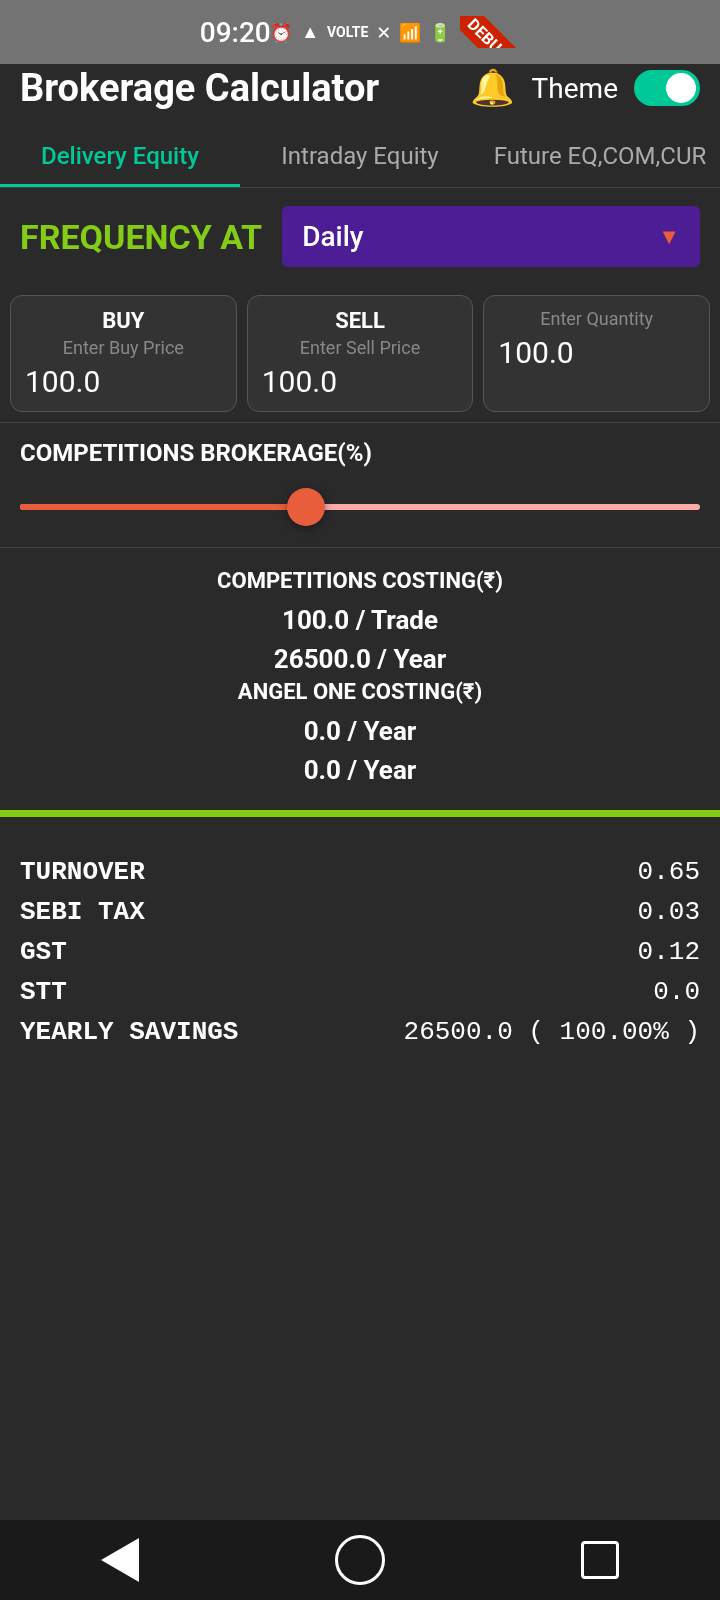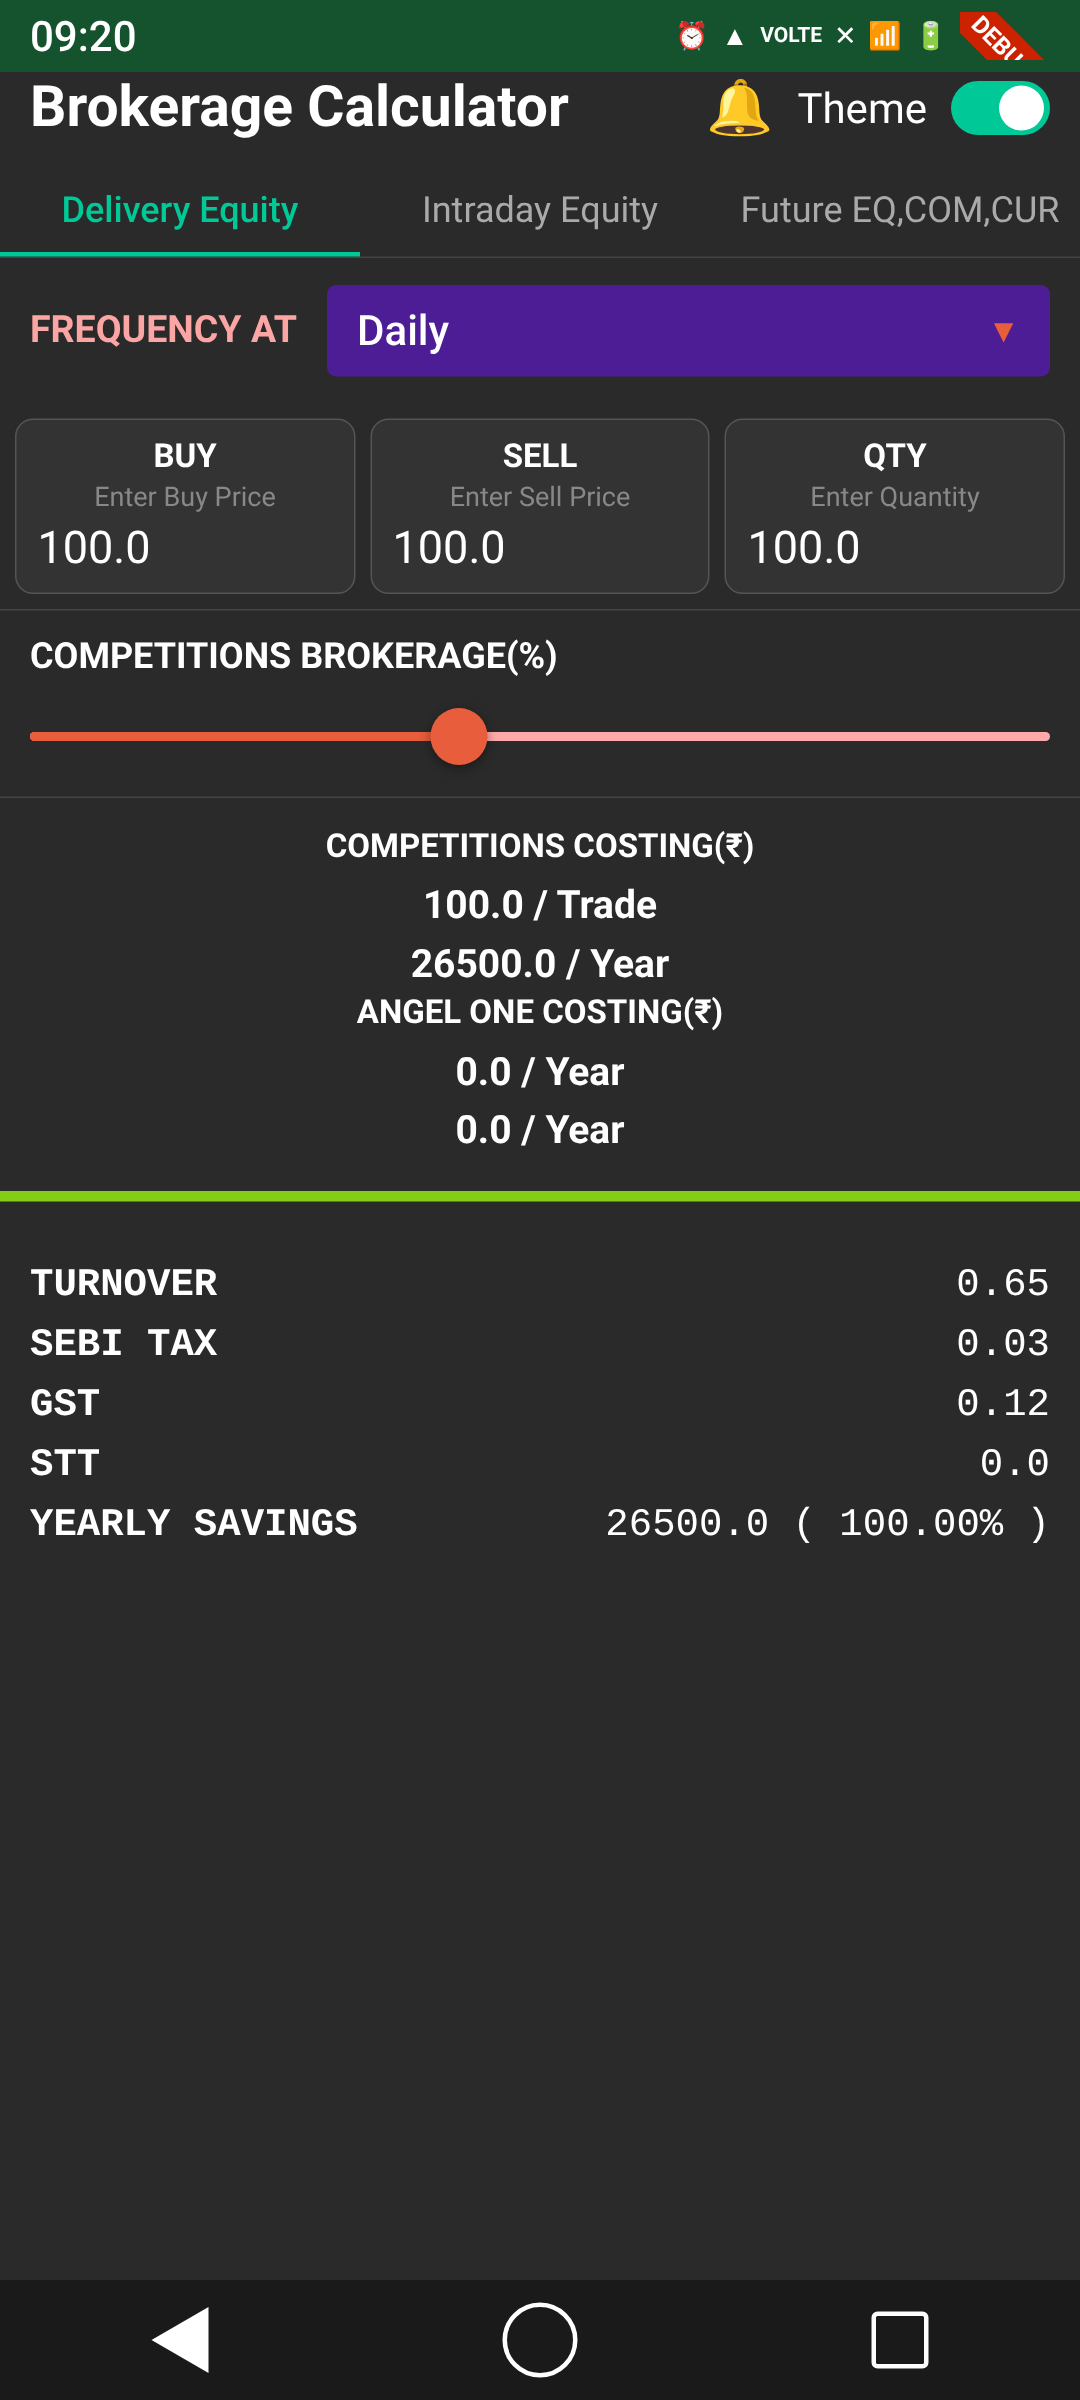--- a/index.html
+++ b/index.html
@@ -9,25 +9,25 @@
       min-height: 1600px;
       background: #2a2a2a;
       font-family: 'Roboto', Arial, sans-serif;
       color: #ffffff;
       display: flex;
       flex-direction: column;
     }
 
     
     .status-bar {
-      background: #14532d;
-      height: 48px;
-      display: flex;
-      align-items: center;
-      justify-content: space-between;
+      background: #737373;
+      height: 64px;
+      display: flex;
+      align-items: center;
+      justify-content: center;
       padding: 0 20px;
     }
     .status-time {
       font-size: 28px;
       font-weight: 500;
       color: #fff;
     }
     .status-icons {
       display: flex;
       align-items: center;
@@ -105,23 +105,23 @@
 
     
     .frequency-row {
       display: flex;
       align-items: center;
       padding: 18px 20px;
       background: #2a2a2a;
       gap: 20px;
     }
     .frequency-label {
-      font-size: 25px;
-      font-weight: bold;
-      color: #fca5a5;
+      font-size: 34px;
+      font-weight: bold;
+      color: #84cc16;
       white-space: nowrap;
     }
     .frequency-select {
       flex: 1;
       background: #4c1d95;
       border: none;
       color: #ffffff;
       font-size: 28px;
       padding: 14px 20px;
       border-radius: 6px;
@@ -376,21 +376,20 @@
     <div class="input-header">BUY</div>
     <div class="input-placeholder">Enter Buy Price</div>
     <div class="input-value">100.0</div>
   </div>
   <div class="input-group">
     <div class="input-header">SELL</div>
     <div class="input-placeholder">Enter Sell Price</div>
     <div class="input-value">100.0</div>
   </div>
   <div class="input-group">
-    <div class="input-header">QTY</div>
     <div class="input-placeholder">Enter Quantity</div>
     <div class="input-value">100.0</div>
   </div>
 </div>
 
 <div class="slider-section">
   <div class="slider-label">COMPETITIONS BROKERAGE(%)</div>
   <div class="slider-container">
     <div class="slider-track">
       <div class="slider-fill"></div>

